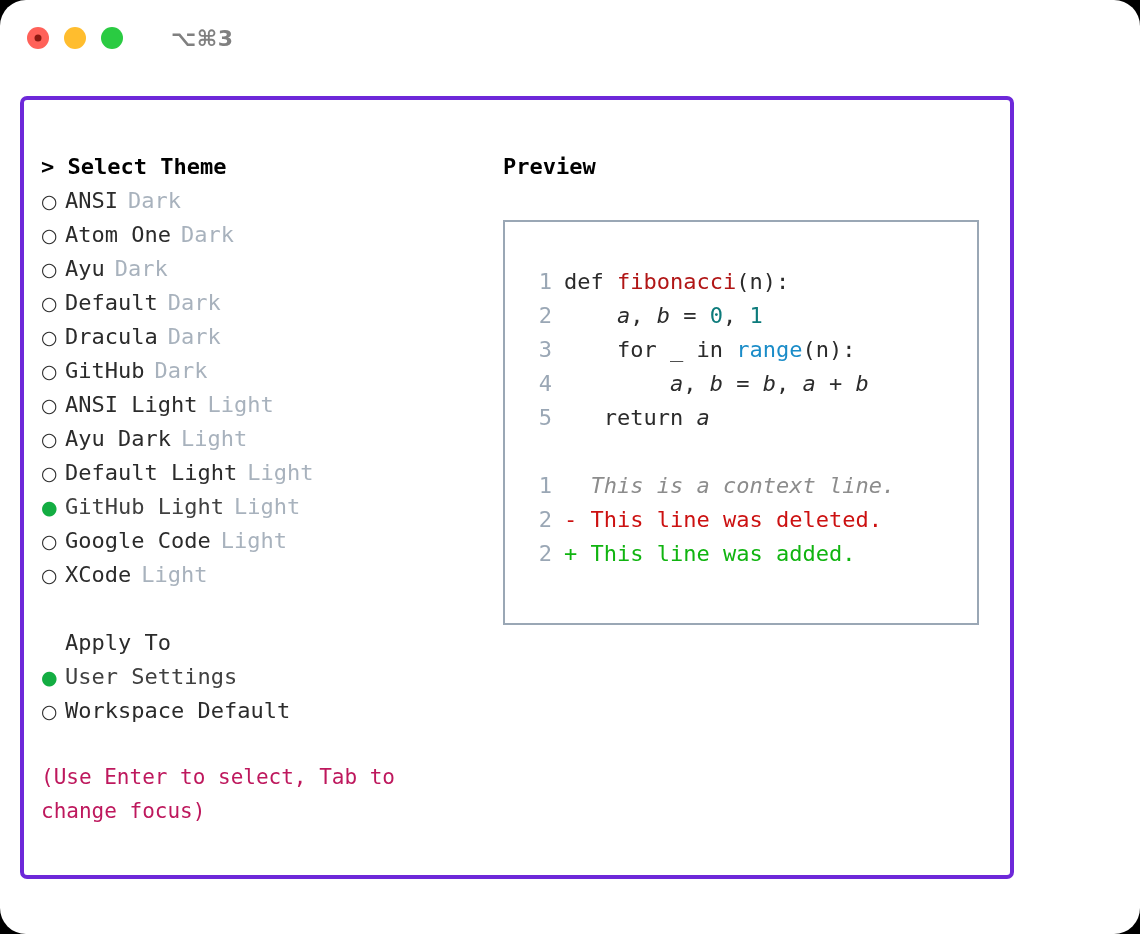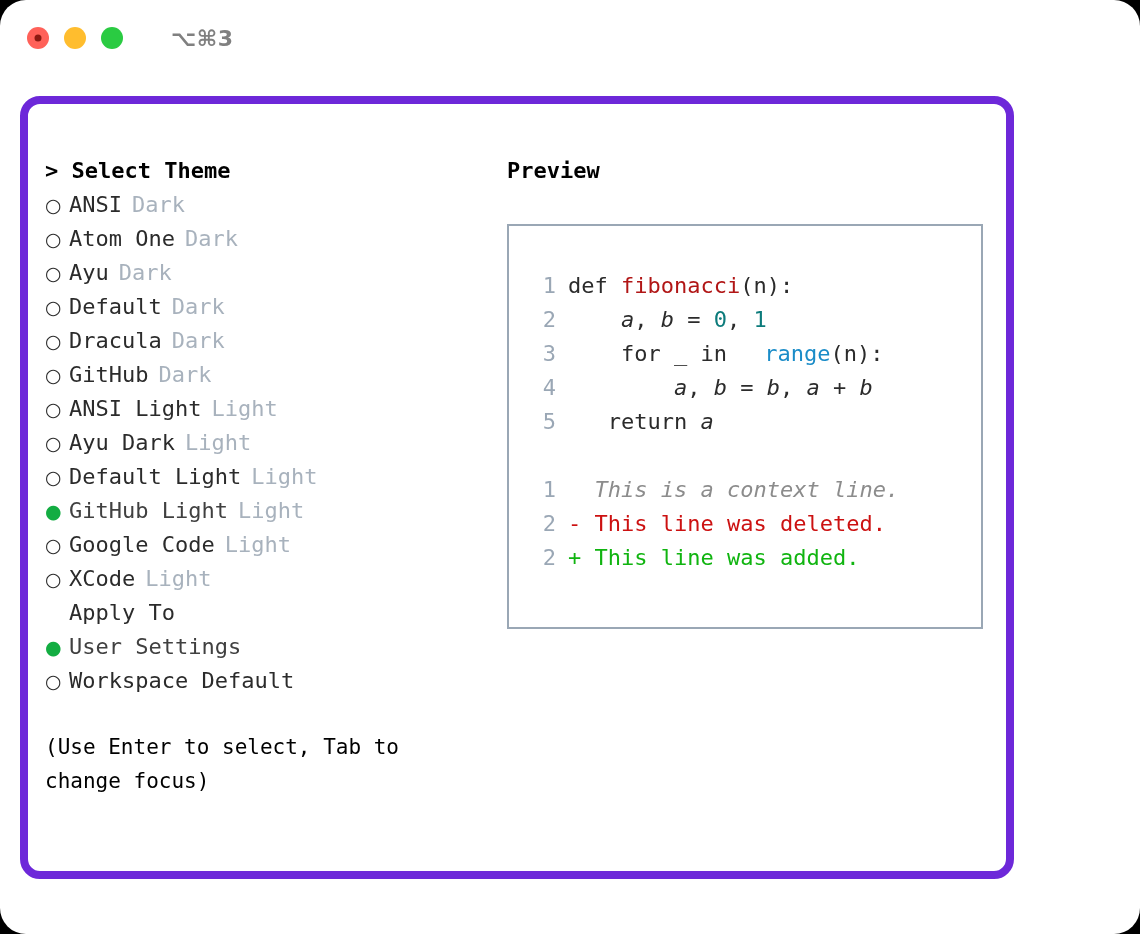--- a/index.html
+++ b/index.html
@@ -69,22 +69,22 @@
     font-family: "DejaVu Sans", "Liberation Sans", sans-serif;
   }
 
   
   #dialog {
     position: absolute;
     left: 20px;
     top: 96px;
     width: 994px;
     height: 783px;
-    border: 8px solid #6d28d9;
-    border-radius: 20px;
+    border: 4px solid #6d28d9;
+    border-radius: 7px;
     box-sizing: border-box;
     background: #ffffff;
   }
 
   
   #left-pane {
     position: absolute;
     left: 17px;
     top: 50px;
     width: 440px;
@@ -125,35 +125,35 @@
     font-family: "DejaVu Sans", "Liberation Sans", sans-serif;
   }
   .opt-row.selected .marker { color: #13ad42; }
   .opt-row.selected .opt-label { color: #404040; }
   .opt-label { color: #2b2b2b; }
   .opt-suffix {
     color: #a8b2bd;
     margin-left: 10px;
   }
 
-  #apply-section { }
+  #apply-section { margin-top: 34px; }
   .section-label {
     display: flex;
     font-size: 22px;
     line-height: 34px;
     color: #2b2b2b;
     white-space: pre;
   }
   .section-label .marker { color: transparent; }
 
   #hint-text {
     margin-top: 32px;
     font-size: 21px;
     line-height: 34px;
-    color: #000000;
+    color: #be185d;
     width: 408px;
     white-space: normal;
   }
 
   
   #preview-box {
     margin-top: 36px;
     width: 476px;
     height: 405px;
     border: 2px solid #9aa7b5;
@@ -179,21 +179,21 @@
     color: #9aa7b5;
     margin-right: 12px;
     flex: 0 0 30px;
   }
   .code-text { color: #2b2b2b; }
   .blank-row { height: 34px; }
 
   .tok-kw   { color: #2b2b2b; }
   .tok-fn   { color: #b11616; }
   .tok-num  { color: #0c7b7b; }
-  .tok-call { color: #1a8cc8; margin-left: 24px; }
+  .tok-call { color: #1a8cc8; }
   .tok-var  { font-style: italic; color: #2b2b2b; }
   .tok-plain{ color: #2b2b2b; }
 
   .diff-ctx { color: #8c8c8c; font-style: italic; }
   .diff-del { color: #cc1111; }
   .diff-add { color: #10b410; }
 </style>
 </head>
 <body>
 

